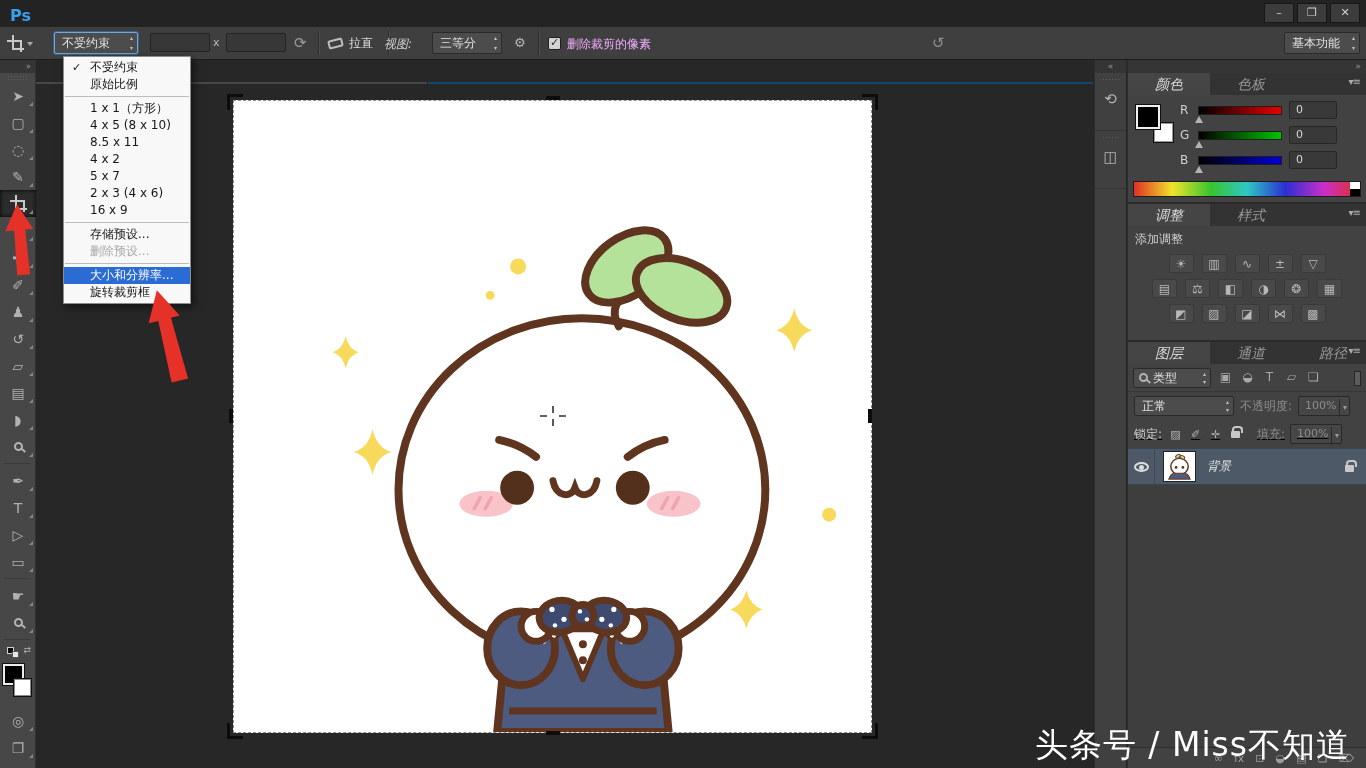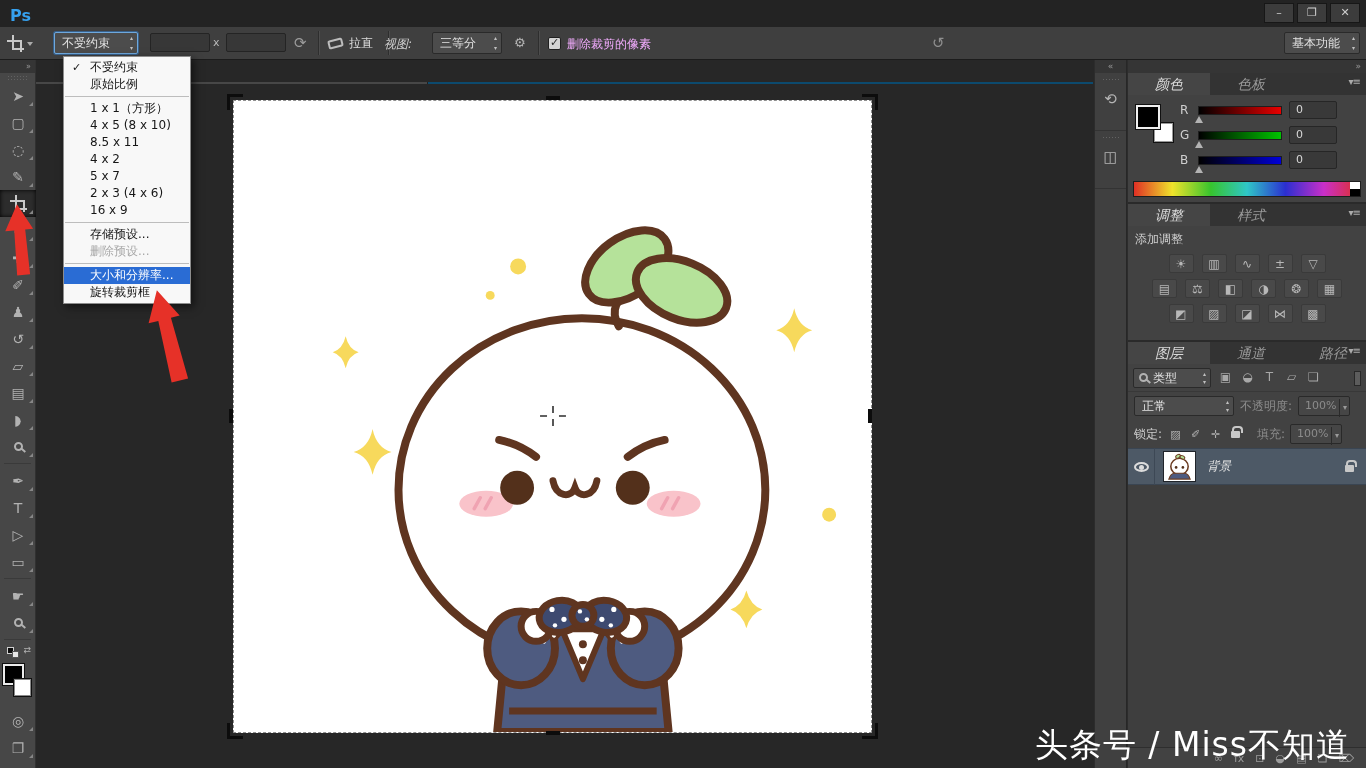--- a/index.html
+++ b/index.html
@@ -167,21 +167,21 @@
              padding:0 5px; gap:5px; position:relative; }
   .fcombo { width:78px; height:20px; line-height:18px; padding-left:5px; display:flex; align-items:center; gap:5px; }
   .ficon { width:19px; height:19px; color:#a8a8a8; font-size:12px; text-align:center; line-height:19px; }
   .ftoggle { position:absolute; right:5px; top:7px; width:7px; height:15px; background:#5c5c5c; border:1px solid #282828; }
   .lblend { height:28px; display:flex; align-items:center; padding:0 6px; gap:6px; }
   .dimlab { color:#8c8c8c; font-size:12px; white-space:nowrap; }
   .valbox { width:52px; height:20px; background:#464646; border:1px solid #292929; border-radius:2px;
             color:#8c8c8c; font-size:11px; line-height:18px; padding-left:6px; position:relative; }
   .valbox::after { content:"▾"; position:absolute; right:2px; top:2px; font-size:8px; color:#9a9a9a;
                    border-left:1px solid #2a2a2a; padding-left:3px; }
-  .llock { height:28px; display:flex; align-items:center; padding:0 6px; gap:5px; }
+  .llock { height:28px; display:flex; align-items:center; padding:0 6px; gap:5px;text-decoration:underline; }
   .locklab { color:#cfcfcf; font-size:12px; }
   .lockbtn { width:17px; height:17px; color:#b0b0b0; font-size:11px; text-align:center; line-height:17px; }
   .lockshape { width:9px; height:7px; background:#c8c8c8; border-radius:1px; position:relative;
                display:inline-block; margin-top:5px; }
   .lockshape::before { content:""; position:absolute; left:1px; top:-5px; width:7px; height:5px;
                        border:2px solid #c8c8c8; border-bottom:none; border-radius:4px 4px 0 0; }
   .lrow { height:37px; background:#4d5966; display:flex; align-items:center;
           border-top:1px solid #3a4552; border-bottom:1px solid #3a4552; }
   .eyecell { width:27px; height:37px; border-right:1px solid #3d4855; display:flex; align-items:center; justify-content:center; }
   .eye { width:15px; height:10px; border:2px solid #dcdcdc; border-radius:50%; position:relative; display:inline-block; }

